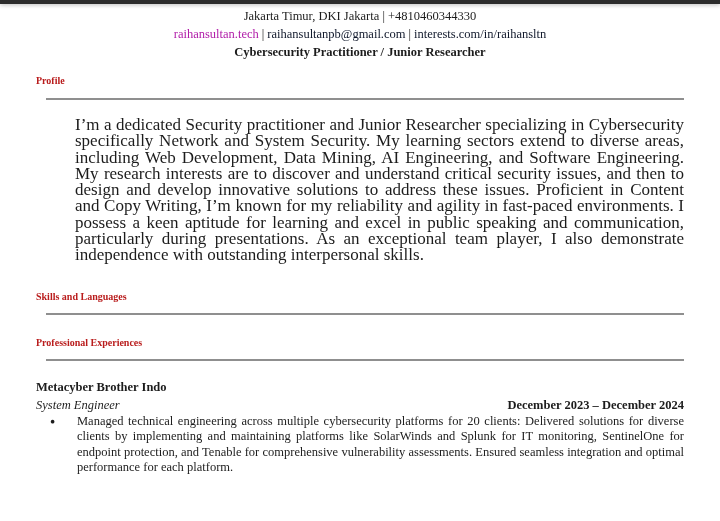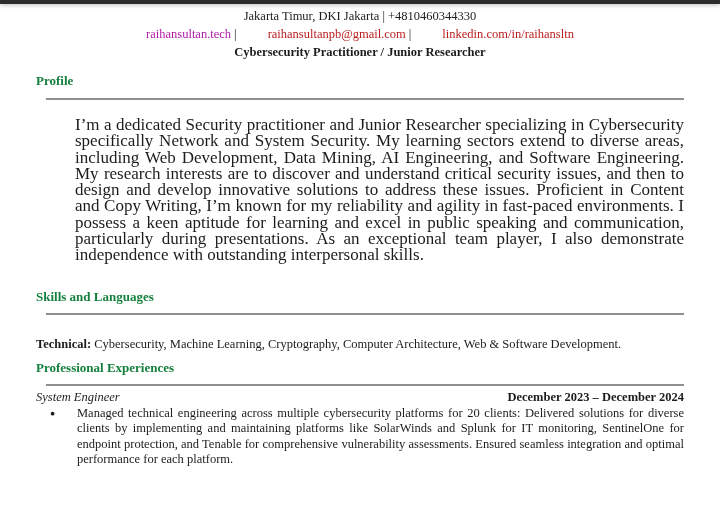--- a/index.html
+++ b/index.html
@@ -18,25 +18,25 @@
 
   .name {
     margin: 25px 0 0 0; text-align: center;
     font-size: 22px; line-height: 24px; font-weight: bold; color: #111;
     letter-spacing: 0.2px;
   }
   .contact { margin-top: 3px; text-align: center; font-size: 12.5px; line-height: 18px; }
   .links { text-align: center; font-size: 12.5px; line-height: 18px; }
   .links a { cursor: pointer; }
   .link-web { color: #b01ba8; }
-  .link-blue { color: #b91c1c; margin-left: 28px; }
+  .link-blue { color: #0f172a; }
   .sep { color: #1c1c1c; padding: 0 3px; }
   .role-title { text-align: center; font-size: 12.5px; line-height: 18px; font-weight: bold; }
 
-  .sec-heading { font-size: 13px; font-weight: bold; line-height: 13px; color: #15803d; }
+  .sec-heading { font-size: 10px; font-weight: bold; line-height: 13px; color: #b91c1c; }
   .h-profile { margin-top: 13px; }
   .h-skills  { margin-top: 26px; }
   .h-exp     { margin-top: 9px; }
 
   .rule { height: 2px; background: #8f8f8f; margin-left: 10px; }
   .rule-profile { margin-top: 11px; }
   .rule-skills  { margin-top: 10px; }
   .rule-exp     { margin-top: 10px; }
 
   .profile-body {
@@ -71,39 +71,39 @@
 <body>
 
 <div class="topbar"></div>
 
 <div class="page">
 
 
   <div class="contact">Jakarta Timur, DKI Jakarta | +4810460344330</div>
 
   <div class="links">
-    <a class="link-web">raihansultan.tech</a><span class="sep">|</span><a class="link-blue">raihansultanpb@gmail.com</a><span class="sep">|</span><a class="link-blue">linkedin.com/in/raihansltn</a>
+    <a class="link-web">raihansultan.tech</a><span class="sep">|</span><a class="link-blue">raihansultanpb@gmail.com</a><span class="sep">|</span><a class="link-blue">interests.com/in/raihansltn</a>
   </div>
 
   <div class="role-title">Cybersecurity Practitioner / Junior Researcher</div>
 
   <div class="sec-heading h-profile">Profile</div>
   <div class="rule rule-profile"></div>
   <div class="profile-body">I’m a dedicated Security practitioner and Junior Researcher specializing in Cybersecurity specifically Network and System Security. My learning sectors extend to diverse areas, including Web Development, Data Mining, AI Engineering, and Software Engineering. My research interests are to discover and understand critical security issues, and then to design and develop innovative solutions to address these issues. Proficient in Content and Copy Writing, I’m known for my reliability and agility in fast-paced environments. I possess a keen aptitude for learning and excel in public speaking and communication, particularly during presentations. As an exceptional team player, I also demonstrate independence with outstanding interpersonal skills.</div>
 
   <div class="sec-heading h-skills">Skills and Languages</div>
   <div class="rule rule-skills"></div>
   <div class="skills-rows">
-    <div class="skills-row"><span class="skills-label">Technical:</span><span> Cybersecurity, Machine Learning, Cryptography, Computer Architecture, Web &amp; Software Development.</span></div>
   </div>
 
   <div class="sec-heading h-exp">Professional Experiences</div>
   <div class="rule rule-exp"></div>
 
   <div>
+    <div class="company">Metacyber Brother Indo</div>
     <div class="role-row">
       <span class="role-name">System Engineer</span>
       <span class="role-dates">December 2023 – December 2024</span>
     </div>
     <div class="bullets">
       <div class="bullet">
         <span class="bullet-marker">●</span>
         <span class="bullet-text">Managed technical engineering across multiple cybersecurity platforms for 20 clients: Delivered solutions for diverse clients by implementing and maintaining platforms like SolarWinds and Splunk for IT monitoring, SentinelOne for endpoint protection, and Tenable for comprehensive vulnerability assessments. Ensured seamless integration and optimal performance for each platform.</span>
       </div>
     </div>

